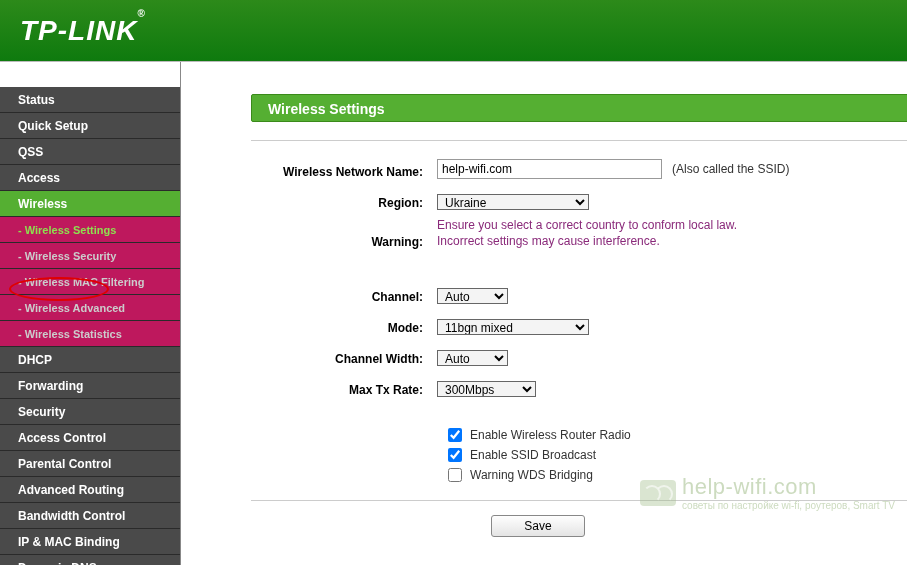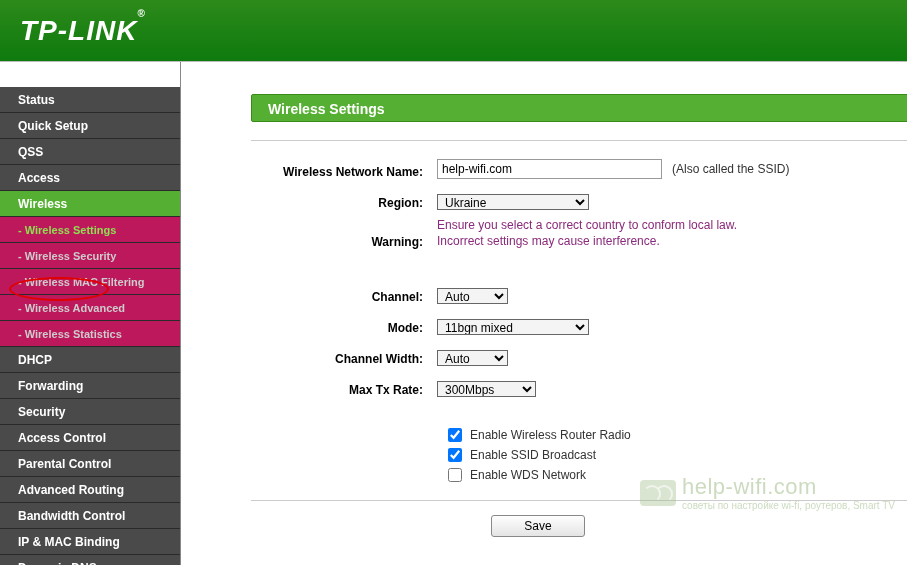--- a/index.html
+++ b/index.html
@@ -141,21 +141,21 @@
     <div class="cb-row">
       <input type="checkbox" class="cb" checked="" style="">
       <label>Enable Wireless Router Radio</label>
     </div>
     <div class="cb-row">
       <input type="checkbox" class="cb" checked="" style="">
       <label>Enable SSID Broadcast</label>
     </div>
     <div class="cb-row">
       <input type="checkbox" class="cb" style="">
-      <label>Enable WDS Network</label>
+      <label>Warning WDS Bridging</label>
     </div>
 
     <div class="divider" style="margin-top:18px;"></div>
 
     <div class="btn-row">
       <button class="save">Save</button>
     </div>
   </div>
 </div>
 

